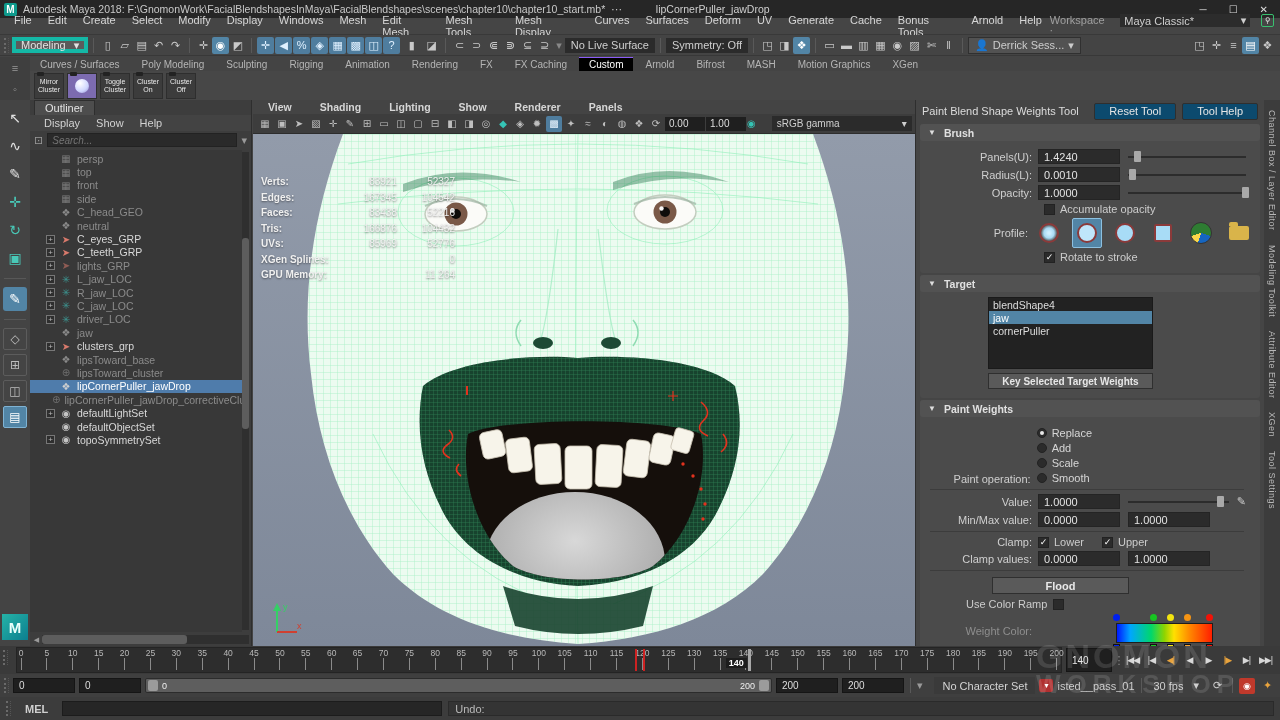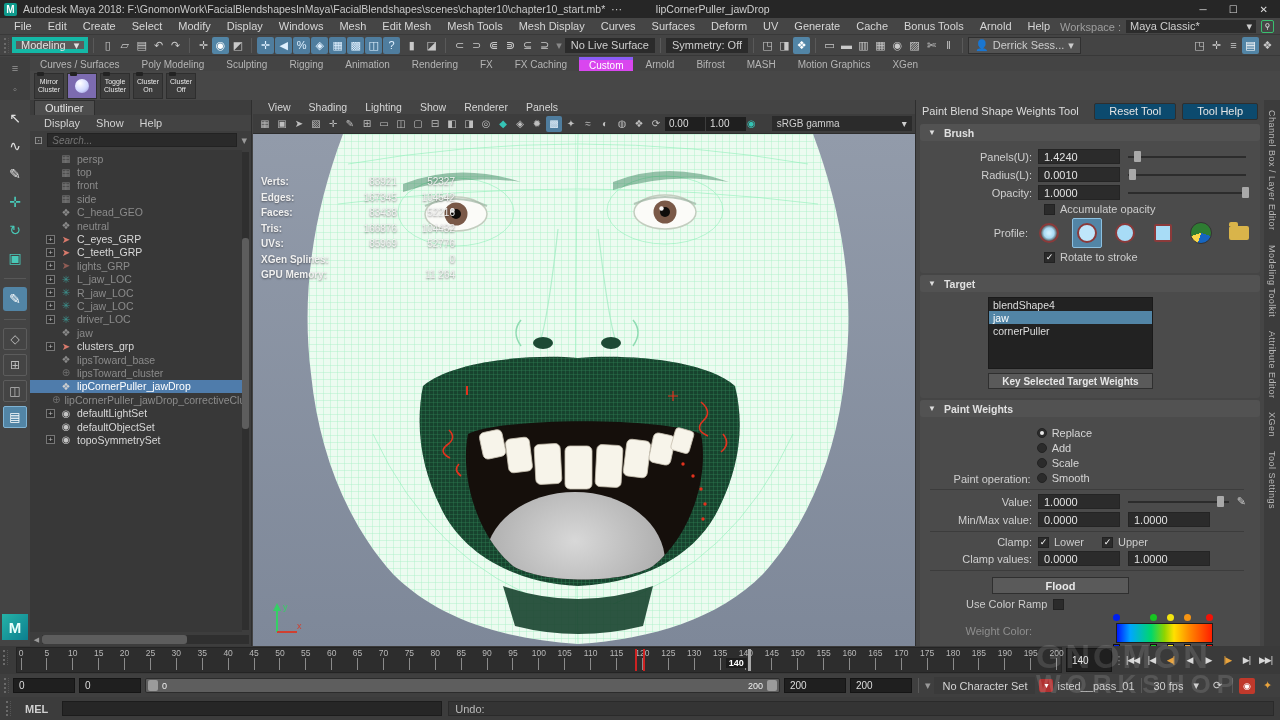--- a/index.html
+++ b/index.html
@@ -9,40 +9,40 @@
   #titlebar { position:absolute; left:0; top:0; width:1280px; height:18px; background:#262626;
     display:flex; align-items:center; gap:6px; padding:0 4px; font-size:10.5px; color:#c9c9c9; }
   #maya-logo { width:13px; height:13px; background:#0e9a8c; color:#fff; font-weight:bold; font-size:10px;
     display:flex; align-items:center; justify-content:center; border-radius:2px; }
   #title-sel { margin-left:28px; color:#cfcfcf; }
   #winbtns { margin-left:auto; display:flex; gap:22px; padding-right:8px; color:#ddd; font-size:10px; }
   
   #menubar { position:absolute; left:0; top:18px; width:1280px; height:17px; background:#454545;
     display:flex; align-items:center; padding-left:6px; border-bottom:1px solid #393939;}
   #menubar .mi { padding:1px 8px; color:#d6d6d6; }
-  #wsgroup { margin-left:auto; display:flex; align-items:flex-end; gap:5px; padding-right:6px; }
+  #wsgroup { margin-left:auto; display:flex; align-items:flex-start; gap:11px; padding-right:6px; }
   #wslabel { color:#9f9f9f; }
   #wsdrop { background:#2c2c2c; min-width:130px; padding:0 4px; height:13px; display:flex; align-items:center; justify-content:space-between; color:#cfcfcf; }
   #wslock { width:13px; height:13px; border:1px solid #39c06f; border-radius:2px; display:flex; align-items:center; justify-content:center; color:#e6e6e6; font-size:8px; }
   
   #statusline { position:absolute; left:0; top:35px; width:1280px; height:21px; background:#444;
     display:flex; align-items:center; gap:3px; padding:0 4px; border-bottom:1px solid #383838; }
   .grip { width:5px; height:15px; border-left:2px dotted #6a6a6a; border-right:1px dotted #555; }
   .sep { width:1px; height:15px; background:#595959; margin:0 2px; }
   .sldrop { background:#5b5b5b; border:4px solid #14b8a6; height:16px; display:flex; align-items:center; gap:8px; padding:0 5px; color:#e2e2e2; }
   .ic { width:17px; height:17px; display:flex; align-items:center; justify-content:center; color:#c9c9c9; font-size:11px; border-radius:2px; }
   .ic.hl { background:#5285a6; color:#fff; }
   .ic.sn { background:#4f7d9e; color:#dff0ff; }
   .fieldbox { background:#2b2b2b; height:15px; display:flex; align-items:center; padding:0 6px; color:#cfcfcf; }
   #userbtn { background:#525252; border:1px solid #303030; height:17px; display:flex; align-items:center; gap:4px; padding:0 6px; }
   #useravatar { color:#6fa8dc; font-size:11px; }
   
   #shelftabs { position:absolute; left:30px; top:57px; width:1250px; height:14px; display:flex; gap:2px; font-size:10px; color:#b5b5b5; }
   #shelftabs .tab { padding:0 10px; display:flex; align-items:center; }
-  #shelftabs .tab.on { color:#fff; background:#d946ef; border-top:3px solid #8b5cf6; }
+  #shelftabs .tab.on { color:#fff; background:#000000; border-top:1px solid #8b5cf6; }
   #shelfrow { position:absolute; left:30px; top:71px; width:1250px; height:29px; background:#474747; display:flex; gap:3px; align-items:center; padding-left:4px; }
   .shelfbtn { width:30px; height:26px; background:#3c3c3c; border:1px solid #2e2e2e; color:#e8e8e8; font-size:7px; line-height:1.1;
     display:flex; align-items:center; justify-content:center; text-align:center; position:relative; white-space:pre-line; }
   .shelfbtn .flag { position:absolute; top:-2px; left:2px; width:7px; height:4px; background:#222; border-radius:1px; }
   .shelfbtn.icon { background:#7c6bb0; }
   .shelfbtn.icon .ball { width:14px; height:14px; border-radius:50%; background:radial-gradient(circle at 35% 30%,#fff,#cfd6ff 60%,#8d86c9); }
   #shelf-left { position:absolute; left:0; top:57px; width:30px; height:43px; background:#3f3f3f; display:flex; flex-direction:column; align-items:center; justify-content:space-around; color:#999; }
   
   #main { position:absolute; left:0; top:100px; width:1280px; height:546px; }
   
@@ -72,21 +72,21 @@
   .trow.sel { background:#4f7cab; color:#fff; }
   .ic-cam { color:#b5b5b5; } .ic-mesh { color:#cfcfcf; } .ic-grp { color:#d97a6c; }
   .ic-loc { color:#3fd6cf; } .ic-cluster { color:#9a9a9a; } .ic-set { color:#c4c4c4; }
   #outl-vscroll { position:absolute; right:2px; top:52px; width:7px; bottom:16px; background:#2f2f2f; }
   #outl-vscroll .thumb { position:absolute; top:0; width:7px; height:40%; background:#5d5d5d; border-radius:3px; }
   #outl-hscroll { position:absolute; left:12px; bottom:2px; right:2px; height:9px; background:#2f2f2f; }
   #outl-hscroll .thumb { position:absolute; left:0; width:70%; height:9px; background:#5d5d5d; border-radius:3px; }
   #outl-harrow { position:absolute; left:2px; bottom:2px; width:9px; height:9px; color:#9a9a9a; font-size:7px; display:flex; align-items:center; justify-content:center; }
   
   #viewport { position:absolute; left:253px; top:0; width:662px; height:546px; background:#666; }
-  #vpmenus { height:14px; background:#444; display:flex; gap:4px; align-items:center; padding-left:8px; font-size:10.5px; }
+  #vpmenus { height:14px; background:#444; display:flex; gap:14px; align-items:center; padding-left:8px; font-size:10.5px;font-weight:bold; }
   #vpmenus .mi { padding:0 7px; color:#d6d6d6; }
   #vptools { height:20px; background:#3d3d3d; display:flex; align-items:center; gap:1px; padding:0 4px; border-bottom:1px solid #2d2d2d; }
   .vic { width:16px; height:16px; display:flex; align-items:center; justify-content:center; font-size:10px; color:#bfbfbf; border-radius:2px; }
   .vic.teal { color:#35c4b5; } .vic.hl { background:#4f7d9e; color:#eaf6ff; }
   .vfield { background:#1f1f1f; height:14px; min-width:40px; padding:0 4px; display:flex; align-items:center; color:#ddd; font-size:10px; }
   #gamma { background:#2b2b2b; height:15px; flex:0 0 140px; margin-left:15px; display:flex; align-items:center; justify-content:space-between; padding:0 5px; color:#cfcfcf; font-size:10px; }
   #vpcanvas { position:absolute; left:0; top:34px; right:0; bottom:0; }
   #hud { position:absolute; left:8px; top:40px; font-size:10px; color:#f0f0f0; text-shadow:0 1px 2px rgba(0,0,0,.45); line-height:15.5px; z-index:5; }
   .hudrow { display:flex; } .hudrow .hl1 { width:84px; font-weight:bold; } .hudrow .hv { width:52px; text-align:right; } .hudrow .hv2 { width:58px; text-align:right; }
   #axis { position:absolute; left:14px; bottom:6px; z-index:5; }
@@ -150,21 +150,21 @@
   #anim-sep { width:10px; display:flex; align-items:center; justify-content:center; color:#888; }
   #playback { display:flex; align-items:center; gap:2px; padding-right:6px; }
   .pb { min-width:17px; height:18px; display:flex; align-items:center; justify-content:center; color:#d8d8d8; font-size:9px; letter-spacing:-1px; }
   .pb.key { color:#e8a33d; }
   
   #rangerow { position:absolute; left:0; top:674px; width:1280px; height:23px; background:#3f3f3f; display:flex; align-items:center; gap:4px; padding:0 4px; }
   .rfield { width:62px; height:15px; background:#1f1f1f; border:1px solid #151515; display:flex; align-items:center; padding:0 5px; color:#ddd; font-size:10px; }
   #rangebar { flex:1; height:15px; background:#5e5e5e; border:1px solid #2c2c2c; border-radius:2px; display:flex; align-items:center; justify-content:space-between; padding:0 2px; color:#efefef; font-size:9px; }
   .rhandle { width:10px; height:11px; background:#9b9b9b; border-radius:2px; }
   #rangebar .rlab { margin:0 4px; }
-  #charset { background:#3a3a3a; height:17px; display:flex; align-items:center; padding:0 8px; color:#d5d5d5; }
+  #charset { background:#3a3a3a; height:17px; display:flex; align-items:center; padding:0 8px; color:#d5d5d5;margin-left:8px; }
   #layerchip { display:flex; align-items:center; gap:4px; }
   #layericon { width:14px; height:13px; background:#b03030; border-radius:2px; color:#fff; font-size:8px; display:flex; align-items:center; justify-content:center; }
   #fps { display:flex; align-items:center; gap:10px; color:#cfcfcf; padding:0 6px; }
   #autokey { width:16px; height:16px; background:#c0392b; border-radius:2px; color:#fff; display:flex; align-items:center; justify-content:center; font-size:9px; }
   
   #cmdrow { position:absolute; left:0; top:697px; width:1280px; height:23px; background:#3c3c3c; display:flex; align-items:center; gap:6px; padding:0 6px; }
   #mel { color:#cfcfcf; font-weight:bold; padding:0 8px; }
   #melinput { width:380px; height:15px; background:#262626; border:1px solid #1c1c1c; color:#ddd; font-family:"Liberation Mono","DejaVu Sans Mono",monospace; font-size:10px; padding:0 4px; }
   #helpline { flex:1; height:15px; background:#343434; border:1px solid #2a2a2a; display:flex; align-items:center; padding:0 6px; color:#b9b9b9; }
   

